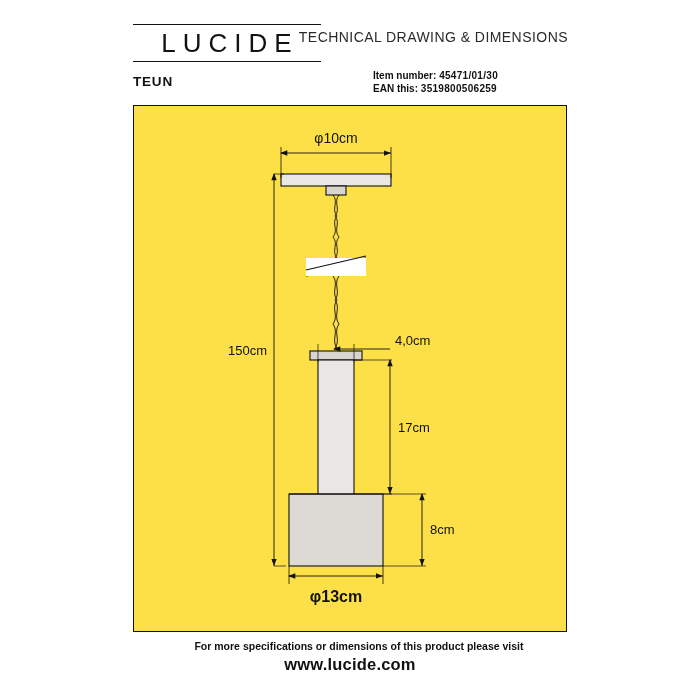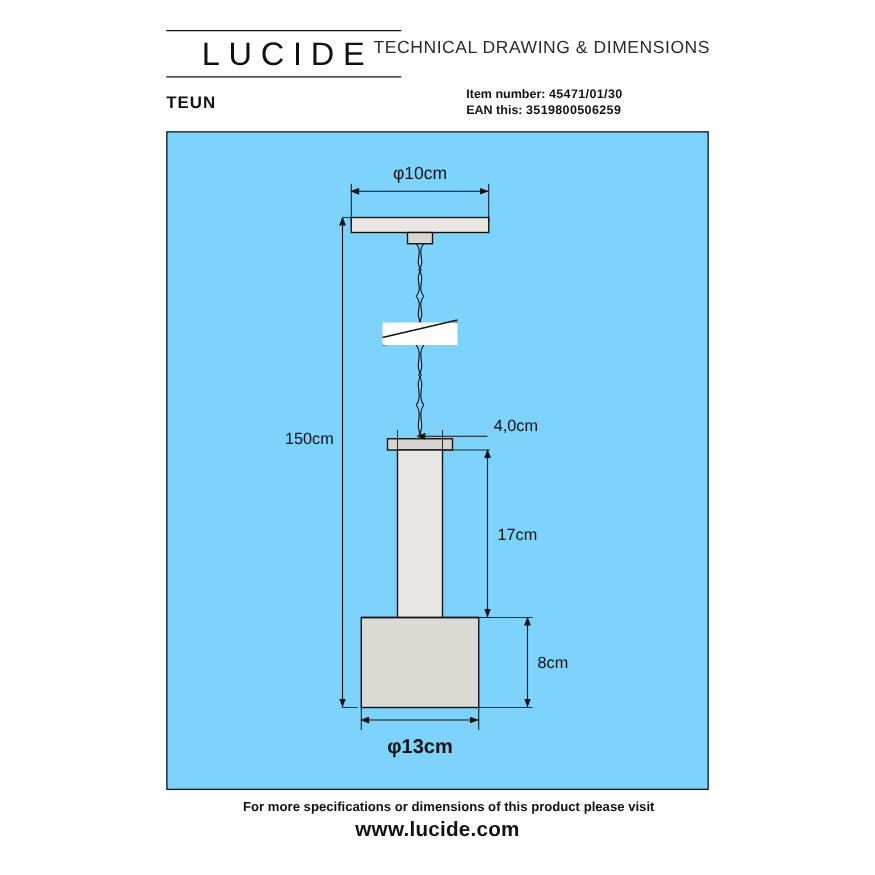--- a/index.html
+++ b/index.html
@@ -64,21 +64,21 @@
   }
   .codes .lbl { font-weight:bold; }
   .codes .val { font-weight:bold; letter-spacing:0.3px; }
 
   
   .frame {
     position:absolute;
     left:133px; top:105px;
     width:434px; height:527px;
     border:1px solid #111;
-    background:#7dd3fc;
+    background:#fde047;
   }
 
   
   .footer-line1 {
     position:absolute;
     left:0; top:640px; width:700px;
     text-align:center;
     font-size:10.5px;
     font-weight:bold;
     color:#111;

